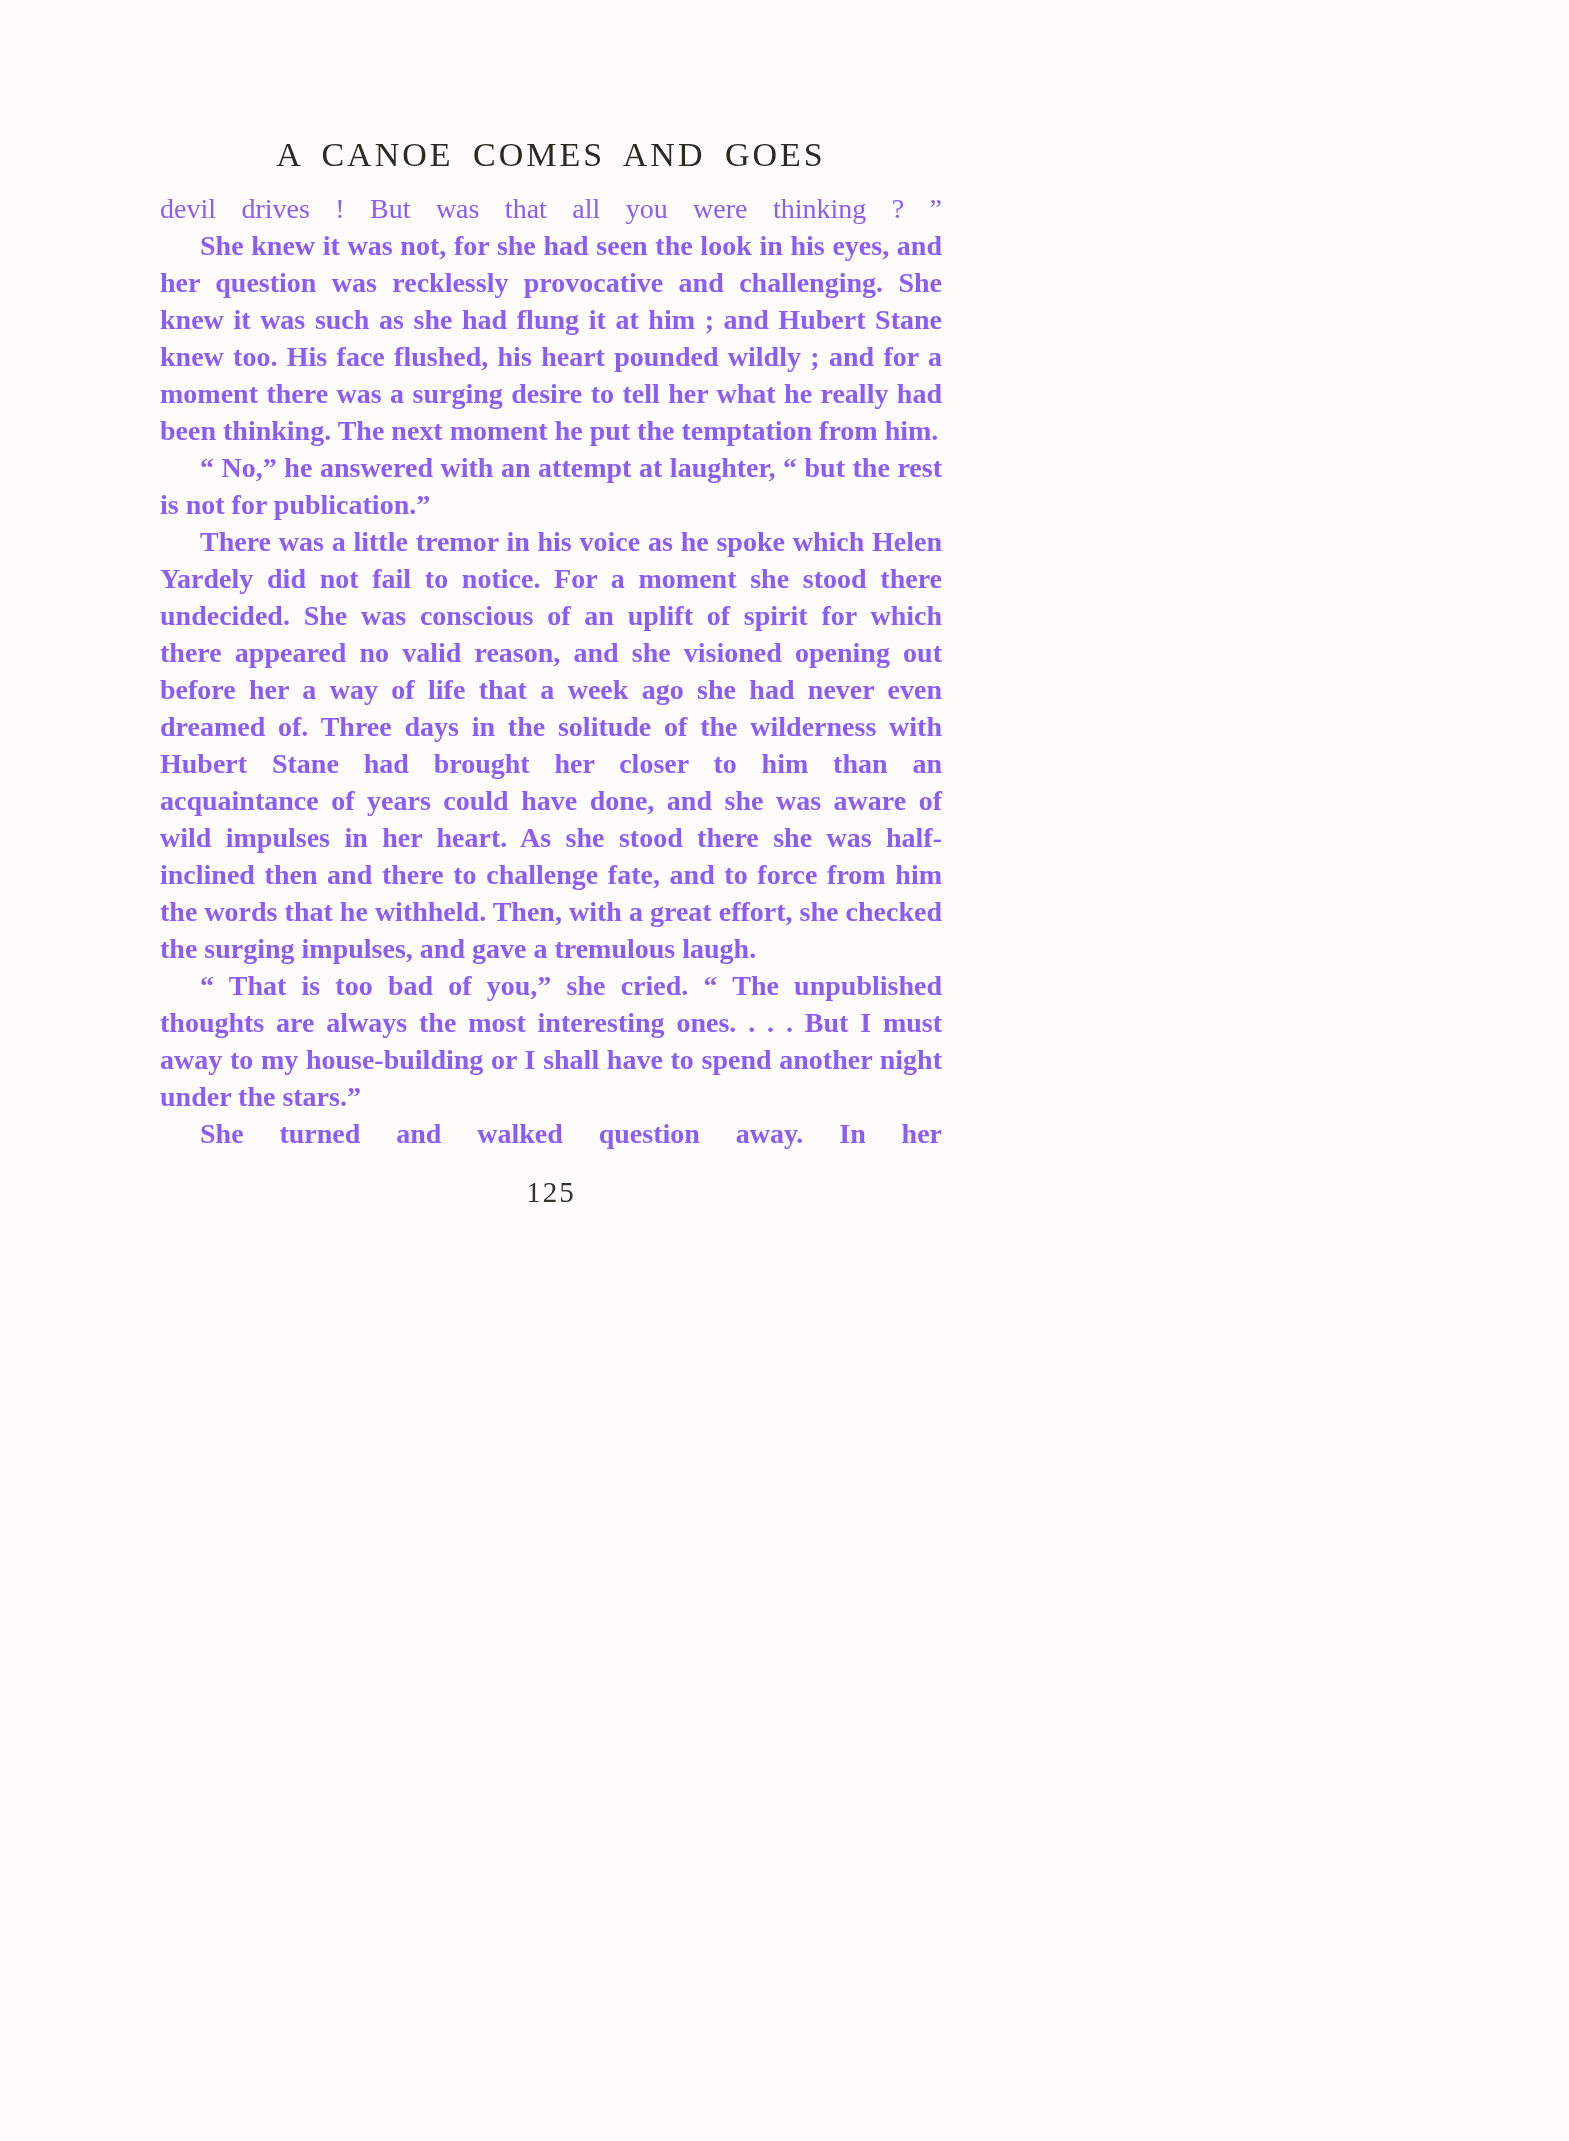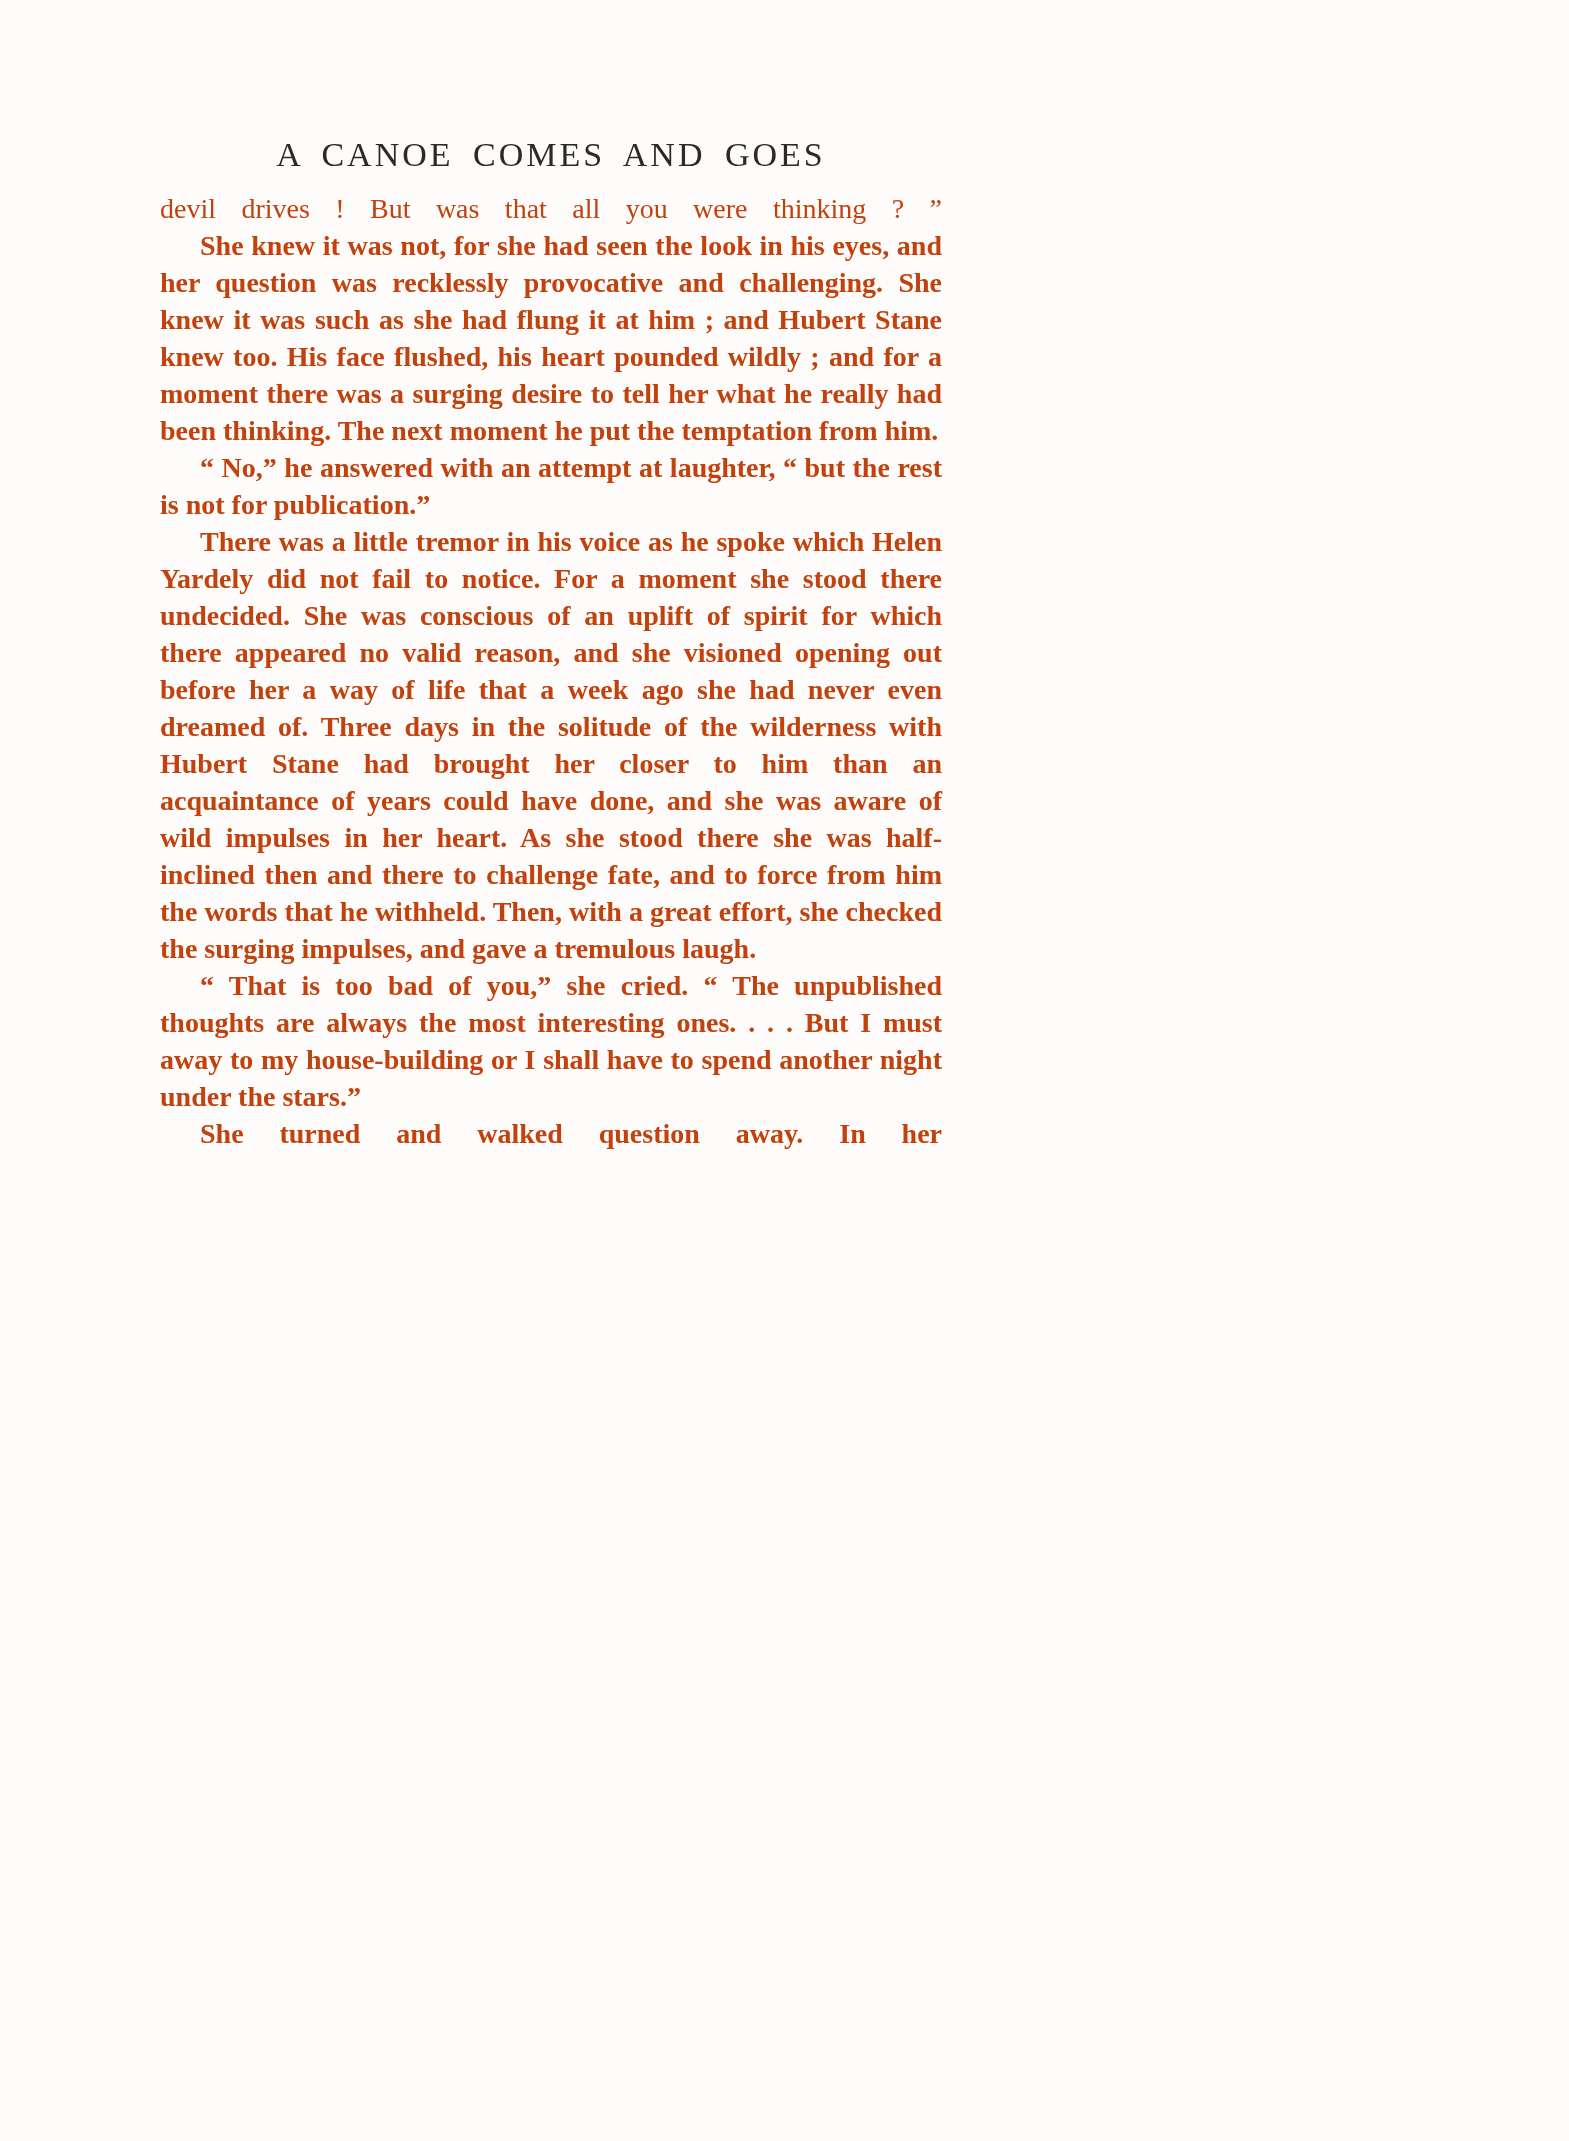--- a/index.html
+++ b/index.html
@@ -31,21 +31,21 @@
     letter-spacing: 3px;
     word-spacing: 8px;
     color: #2c2a25;
     white-space: nowrap;
   }
   .body-text p {
     margin: 0;
     font-size: 28px;
     line-height: 37px;
     text-align: justify;
-    color: #c2410c;
+    color: #8b5cf6;
   }
   .body-text p.indent {
     text-indent: 40px;
     font-weight: bold;
   }
   .body-text p.justify-last {
     text-align-last: justify;
   }
   .page-number {
     margin-top: 24px;
@@ -62,14 +62,15 @@
   <div class="content">
     <h1 class="running-head">A CANOE COMES AND GOES</h1>
     <div class="body-text" id="body-text">
         <p class="justify-last">devil drives !   But was that all you were thinking ? ”</p>
         <p class="indent">She knew it was not, for she had seen the look in his eyes, and her question was recklessly provocative and challenging.  She knew it was such as she had flung it at him ; and Hubert Stane knew too.  His face flushed, his heart pounded wildly ; and for a moment there was a surging desire to tell her what he really had been thinking.  The next moment he put the temptation from him.</p>
         <p class="indent">“ No,” he answered with an attempt at laughter, “ but the rest is not for publication.”</p>
         <p class="indent">There was a little tremor in his voice as he spoke which Helen Yardely did not fail to notice.  For a moment she stood there undecided.  She was conscious of an uplift of spirit for which there appeared no valid reason, and she visioned opening out before her a way of life that a week ago she had never even dreamed of.  Three days in the solitude of the wilderness with Hubert Stane had brought her closer to him than an acquaintance of years could have done, and she was aware of wild impulses in her heart.  As she stood there she was half-inclined then and there to challenge fate, and to force from him the words that he withheld.  Then, with a great effort, she checked the surging impulses, and gave a tremulous laugh.</p>
         <p class="indent">“ That is too bad of you,” she cried.  “ The unpublished thoughts are always the most interesting ones. . . .  But I must away to my house-building or I shall have to spend another night under the stars.”</p>
         <p class="indent justify-last">She turned and walked question away.  In her</p>
       </div>
+    <div class="page-number">125</div>
   </div>
 </div>
 
 </body></html>

